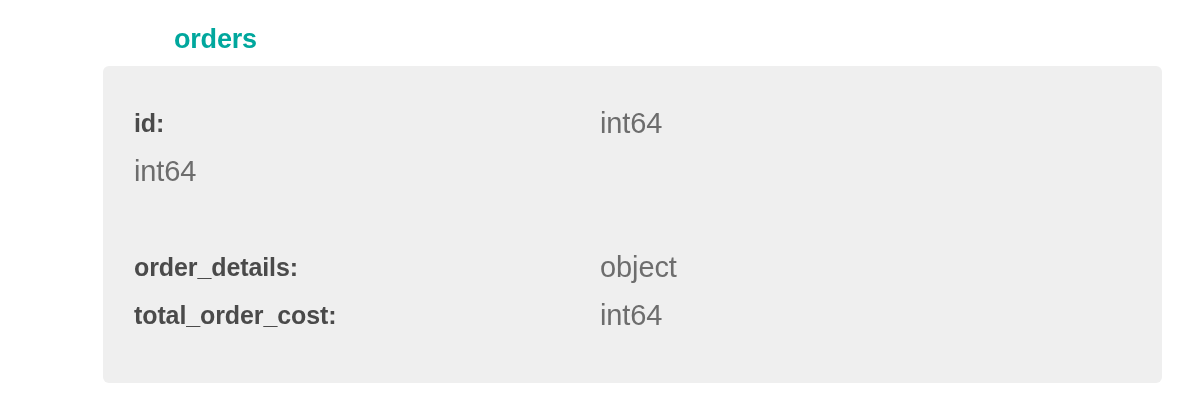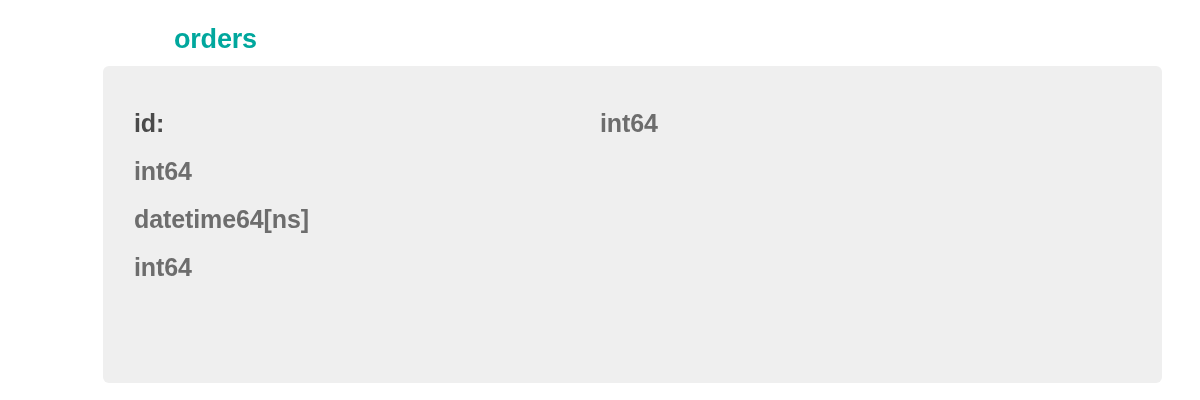--- a/index.html
+++ b/index.html
@@ -67,22 +67,22 @@
     flex: 0 0 466px;
     font-size: 25px;
     font-weight: bold;
     color: #4a4a4a;
     letter-spacing: -0.1px;
     line-height: 30px;
     white-space: nowrap;
   }
 
   .field-type {
-    font-size: 25px;
-    font-weight: bold;
+    font-size: 29px;
+    font-weight: normal;
     color: #6d6d6d;
     letter-spacing: -0.1px;
     line-height: 30px;
     white-space: nowrap;
   }
 </style>
 </head>
 <body>
 
 <div class="schema-wrap">
@@ -95,24 +95,28 @@
       <div class="field-row">
         <span class="field-name">id:</span>
         <span class="field-type">int64</span>
       </div>
 
       <div class="field-row">
         <span class="field-type">int64</span>
       </div>
 
       <div class="field-row">
-        <span class="field-type">datetime64[ns]</span>
       </div>
 
+      <div class="field-row">
+        <span class="field-name">order_details:</span>
+        <span class="field-type">object</span>
+      </div>
 
       <div class="field-row">
+        <span class="field-name">total_order_cost:</span>
         <span class="field-type">int64</span>
       </div>
 
     </div>
   </div>
 
 </div>
 
 </body></html>

